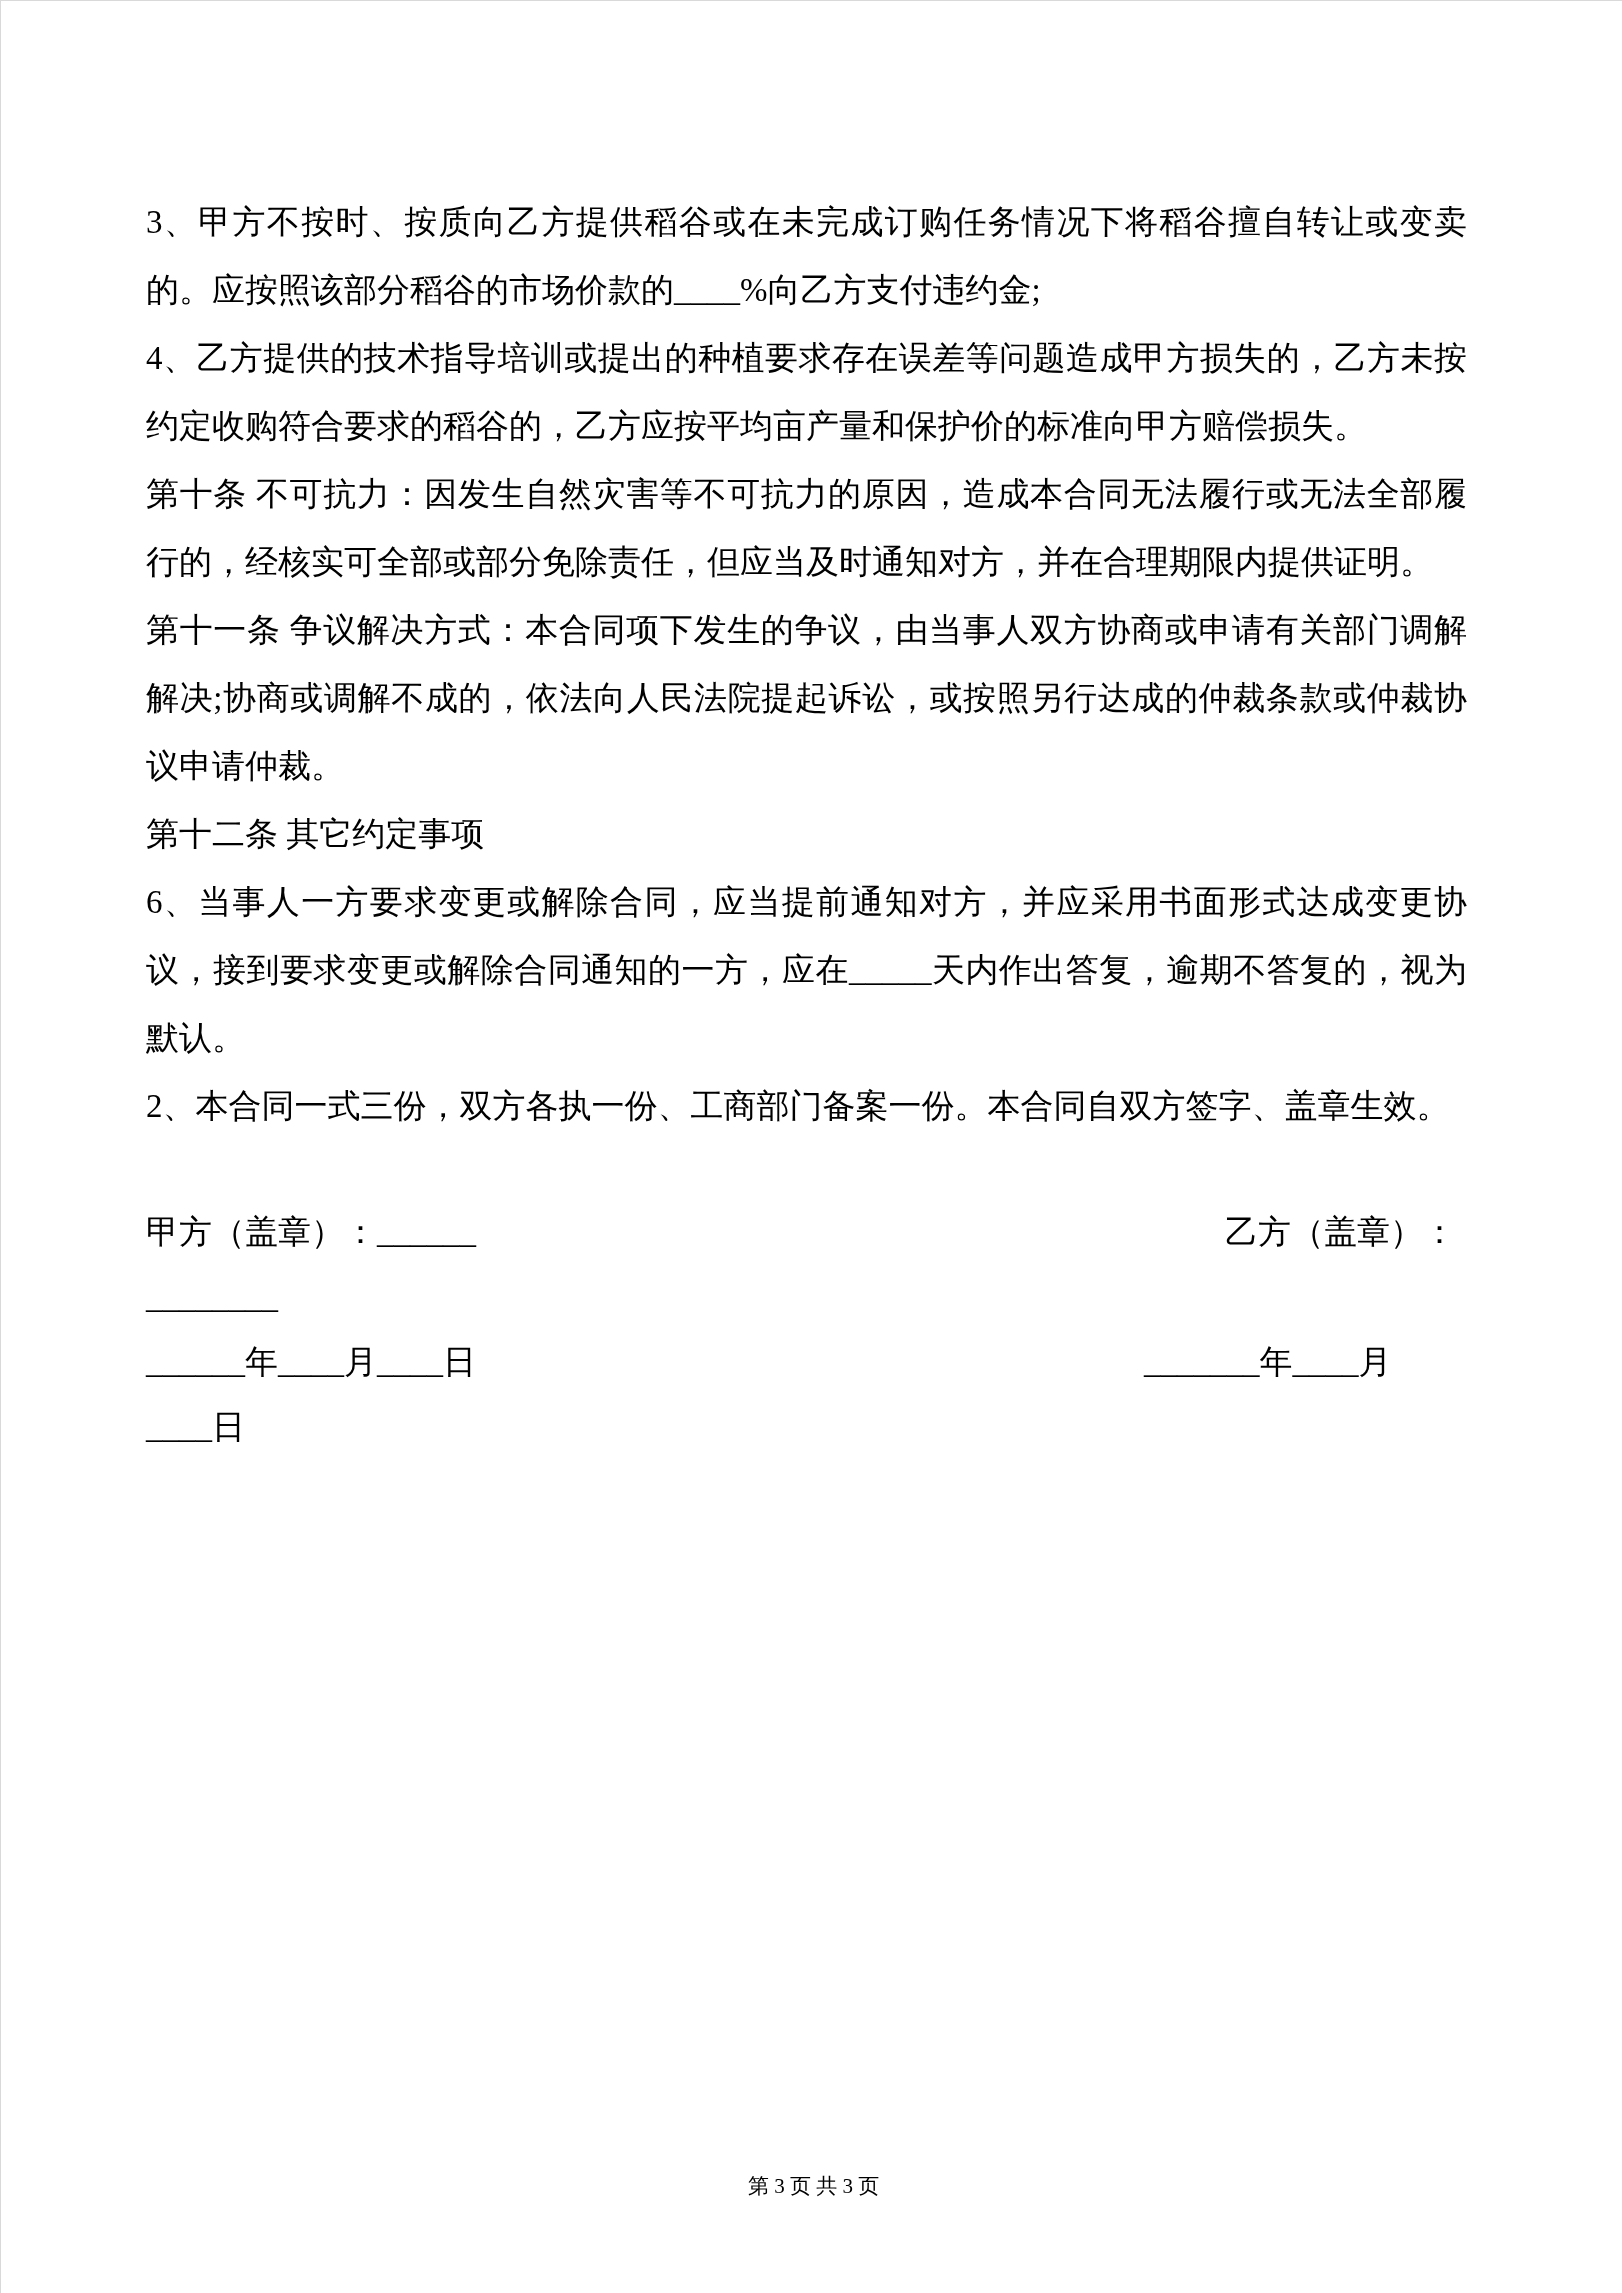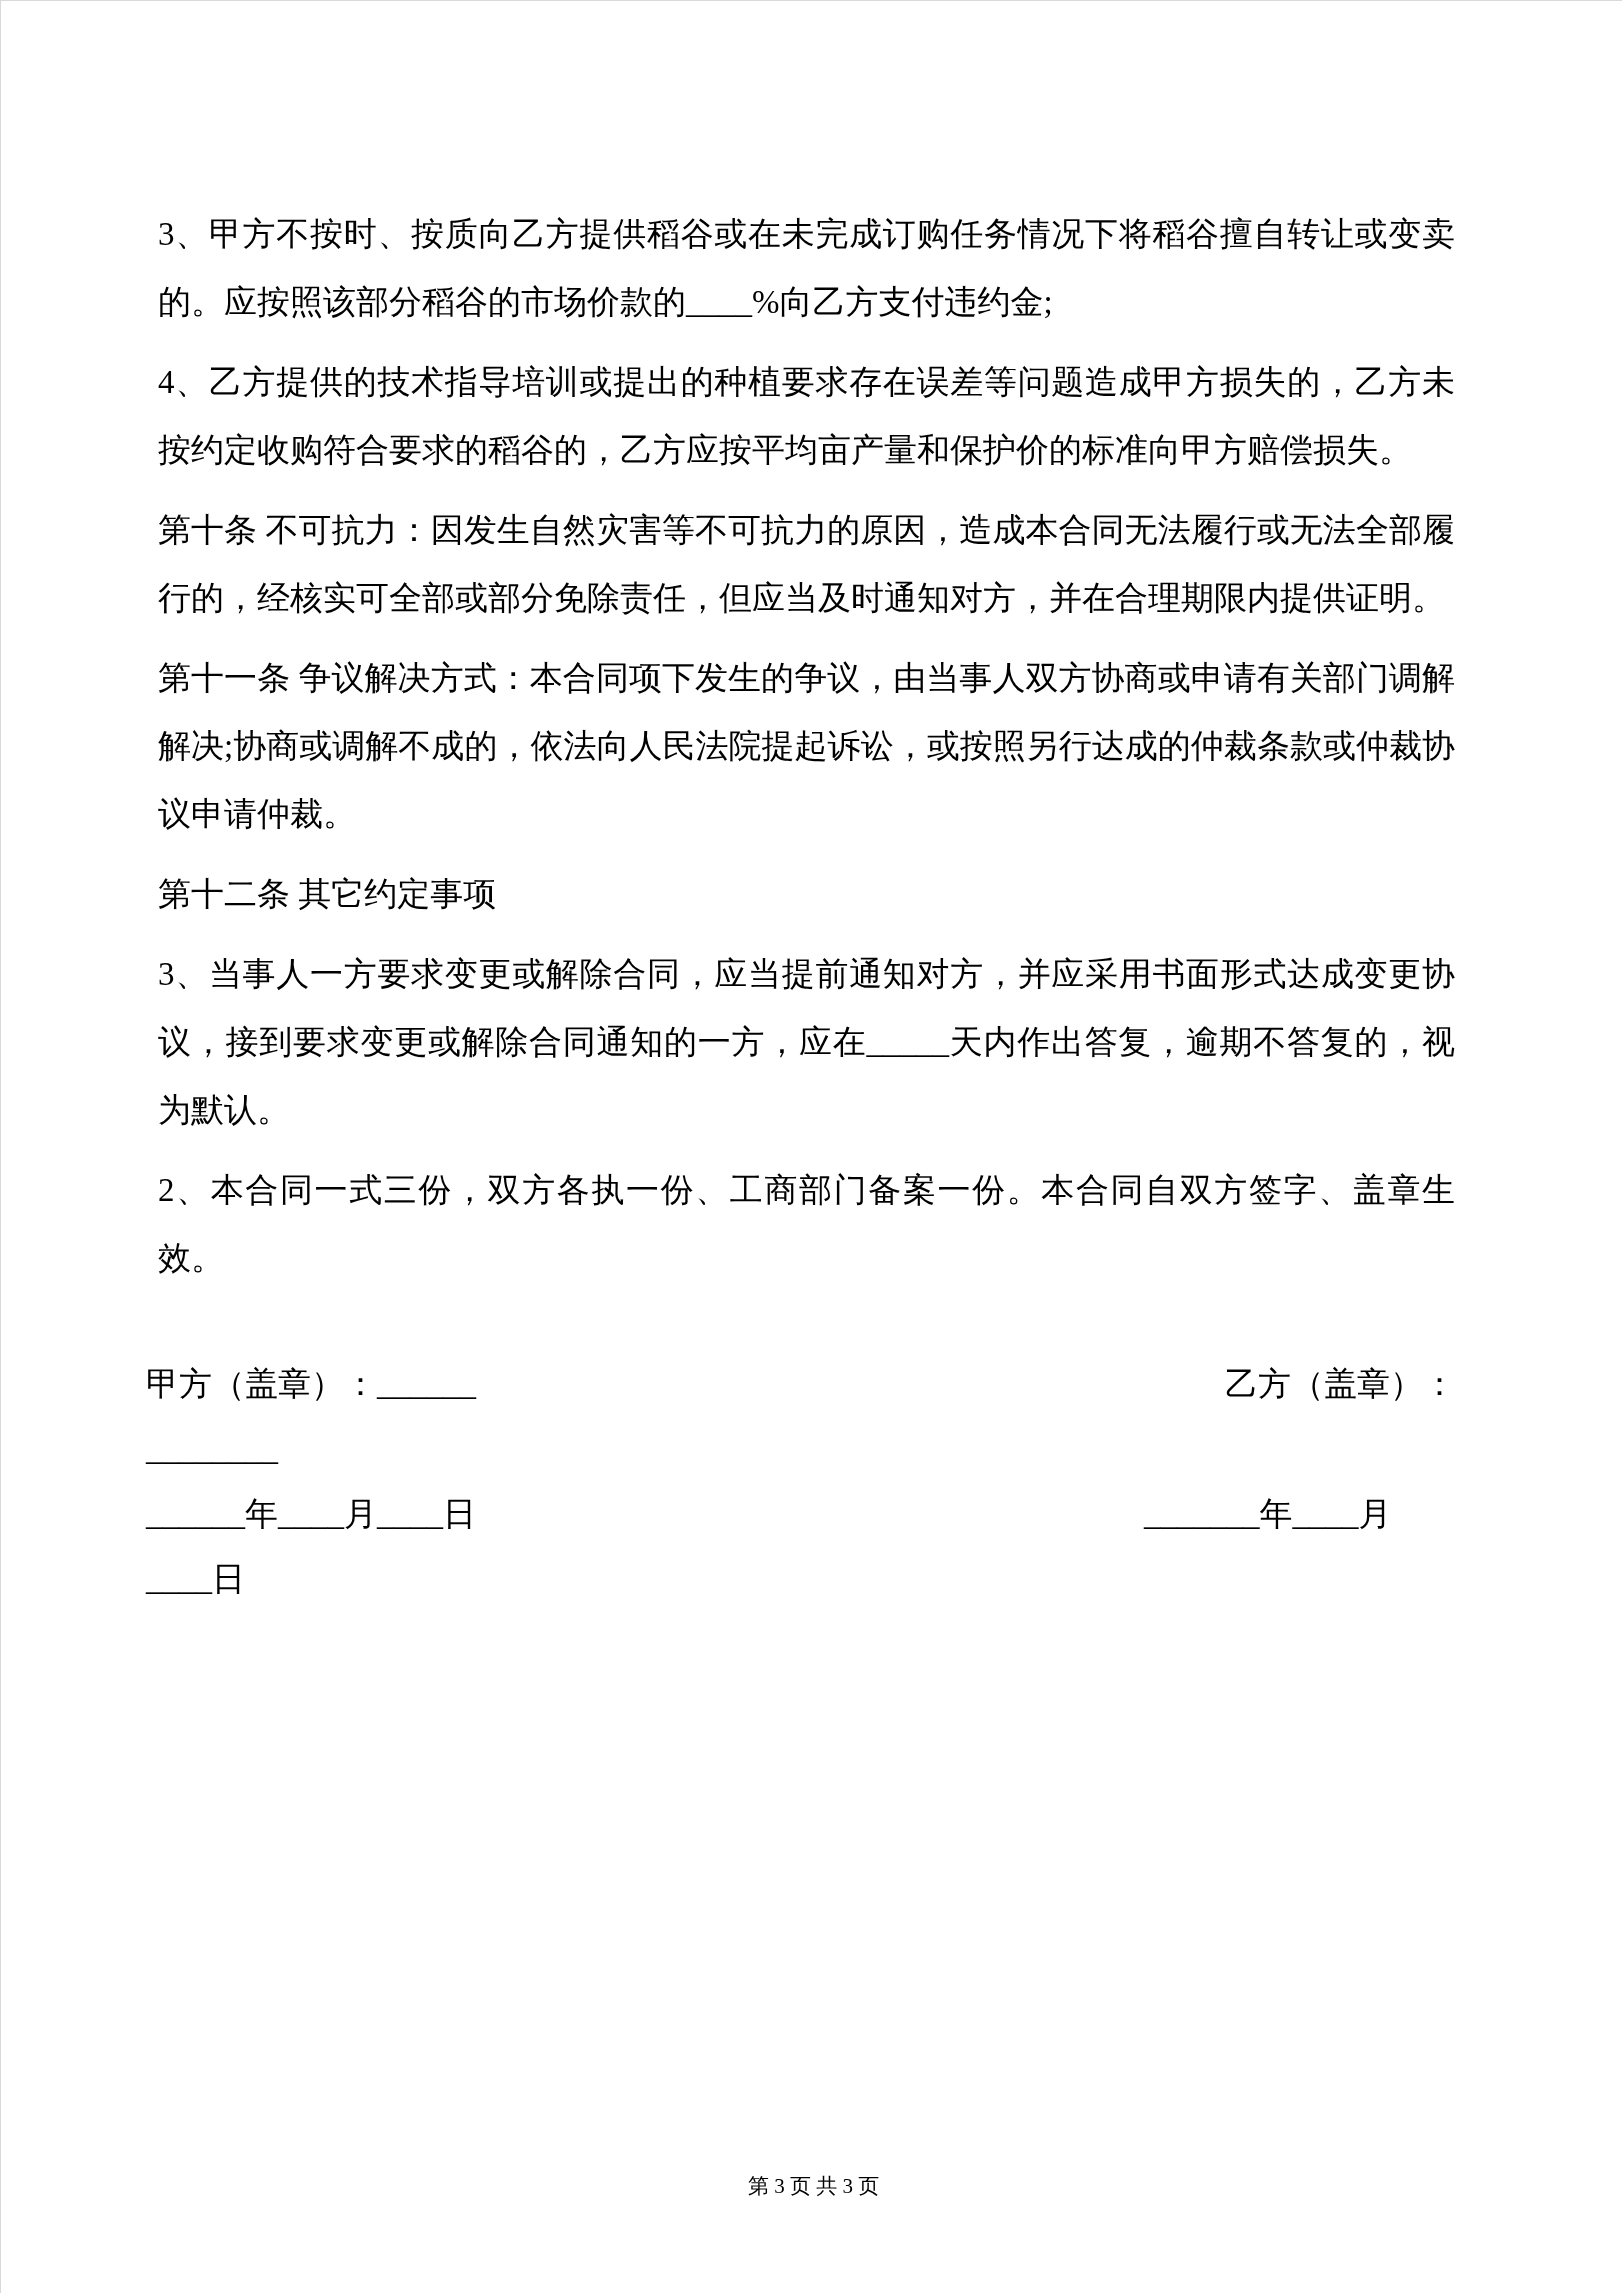--- a/index.html
+++ b/index.html
@@ -21,21 +21,21 @@
   .content {
     position: absolute;
     left: 145px;
     right: 155px;
     top: 187px;
     font-size: 33px;
     line-height: 68px;
     text-align: justify;
   }
   .content p {
-    margin: 12px;
+    margin: 0;
     padding: 0;
   }
   .signatures {
     margin-top: 60px;
     line-height: 65px;
     text-align: left;
   }
   .sig-row {
     position: relative;
     min-height: 65px;
@@ -63,21 +63,21 @@
 <body>
 
 <div class="page">
 
   <div class="content">
     <p>3、甲方不按时、按质向乙方提供稻谷或在未完成订购任务情况下将稻谷擅自转让或变卖的。应按照该部分稻谷的市场价款的____%向乙方支付违约金;</p>
     <p>4、乙方提供的技术指导培训或提出的种植要求存在误差等问题造成甲方损失的，乙方未按约定收购符合要求的稻谷的，乙方应按平均亩产量和保护价的标准向甲方赔偿损失。</p>
     <p>第十条 不可抗力：因发生自然灾害等不可抗力的原因，造成本合同无法履行或无法全部履行的，经核实可全部或部分免除责任，但应当及时通知对方，并在合理期限内提供证明。</p>
     <p>第十一条 争议解决方式：本合同项下发生的争议，由当事人双方协商或申请有关部门调解解决;协商或调解不成的，依法向人民法院提起诉讼，或按照另行达成的仲裁条款或仲裁协议申请仲裁。</p>
     <p>第十二条 其它约定事项</p>
-    <p>3、当事人一方要求变更或解除合同，应当提前通知对方，并应采用书面形式达成变更协议，接到要求变更或解除合同通知的一方，应在_____天内作出答复，逾期不答复的，视为默认。</p>
+    <p>6、当事人一方要求变更或解除合同，应当提前通知对方，并应采用书面形式达成变更协议，接到要求变更或解除合同通知的一方，应在_____天内作出答复，逾期不答复的，视为默认。</p>
     <p>2、本合同一式三份，双方各执一份、工商部门备案一份。本合同自双方签字、盖章生效。</p>
 
     <div class="signatures">
       <div class="sig-row row0">
         <span>甲方（盖章）：______</span>
         <span class="sig-right">乙方（盖章）：</span>
       </div>
       <div class="sig-row row3">
         <span>________</span>
       </div>

